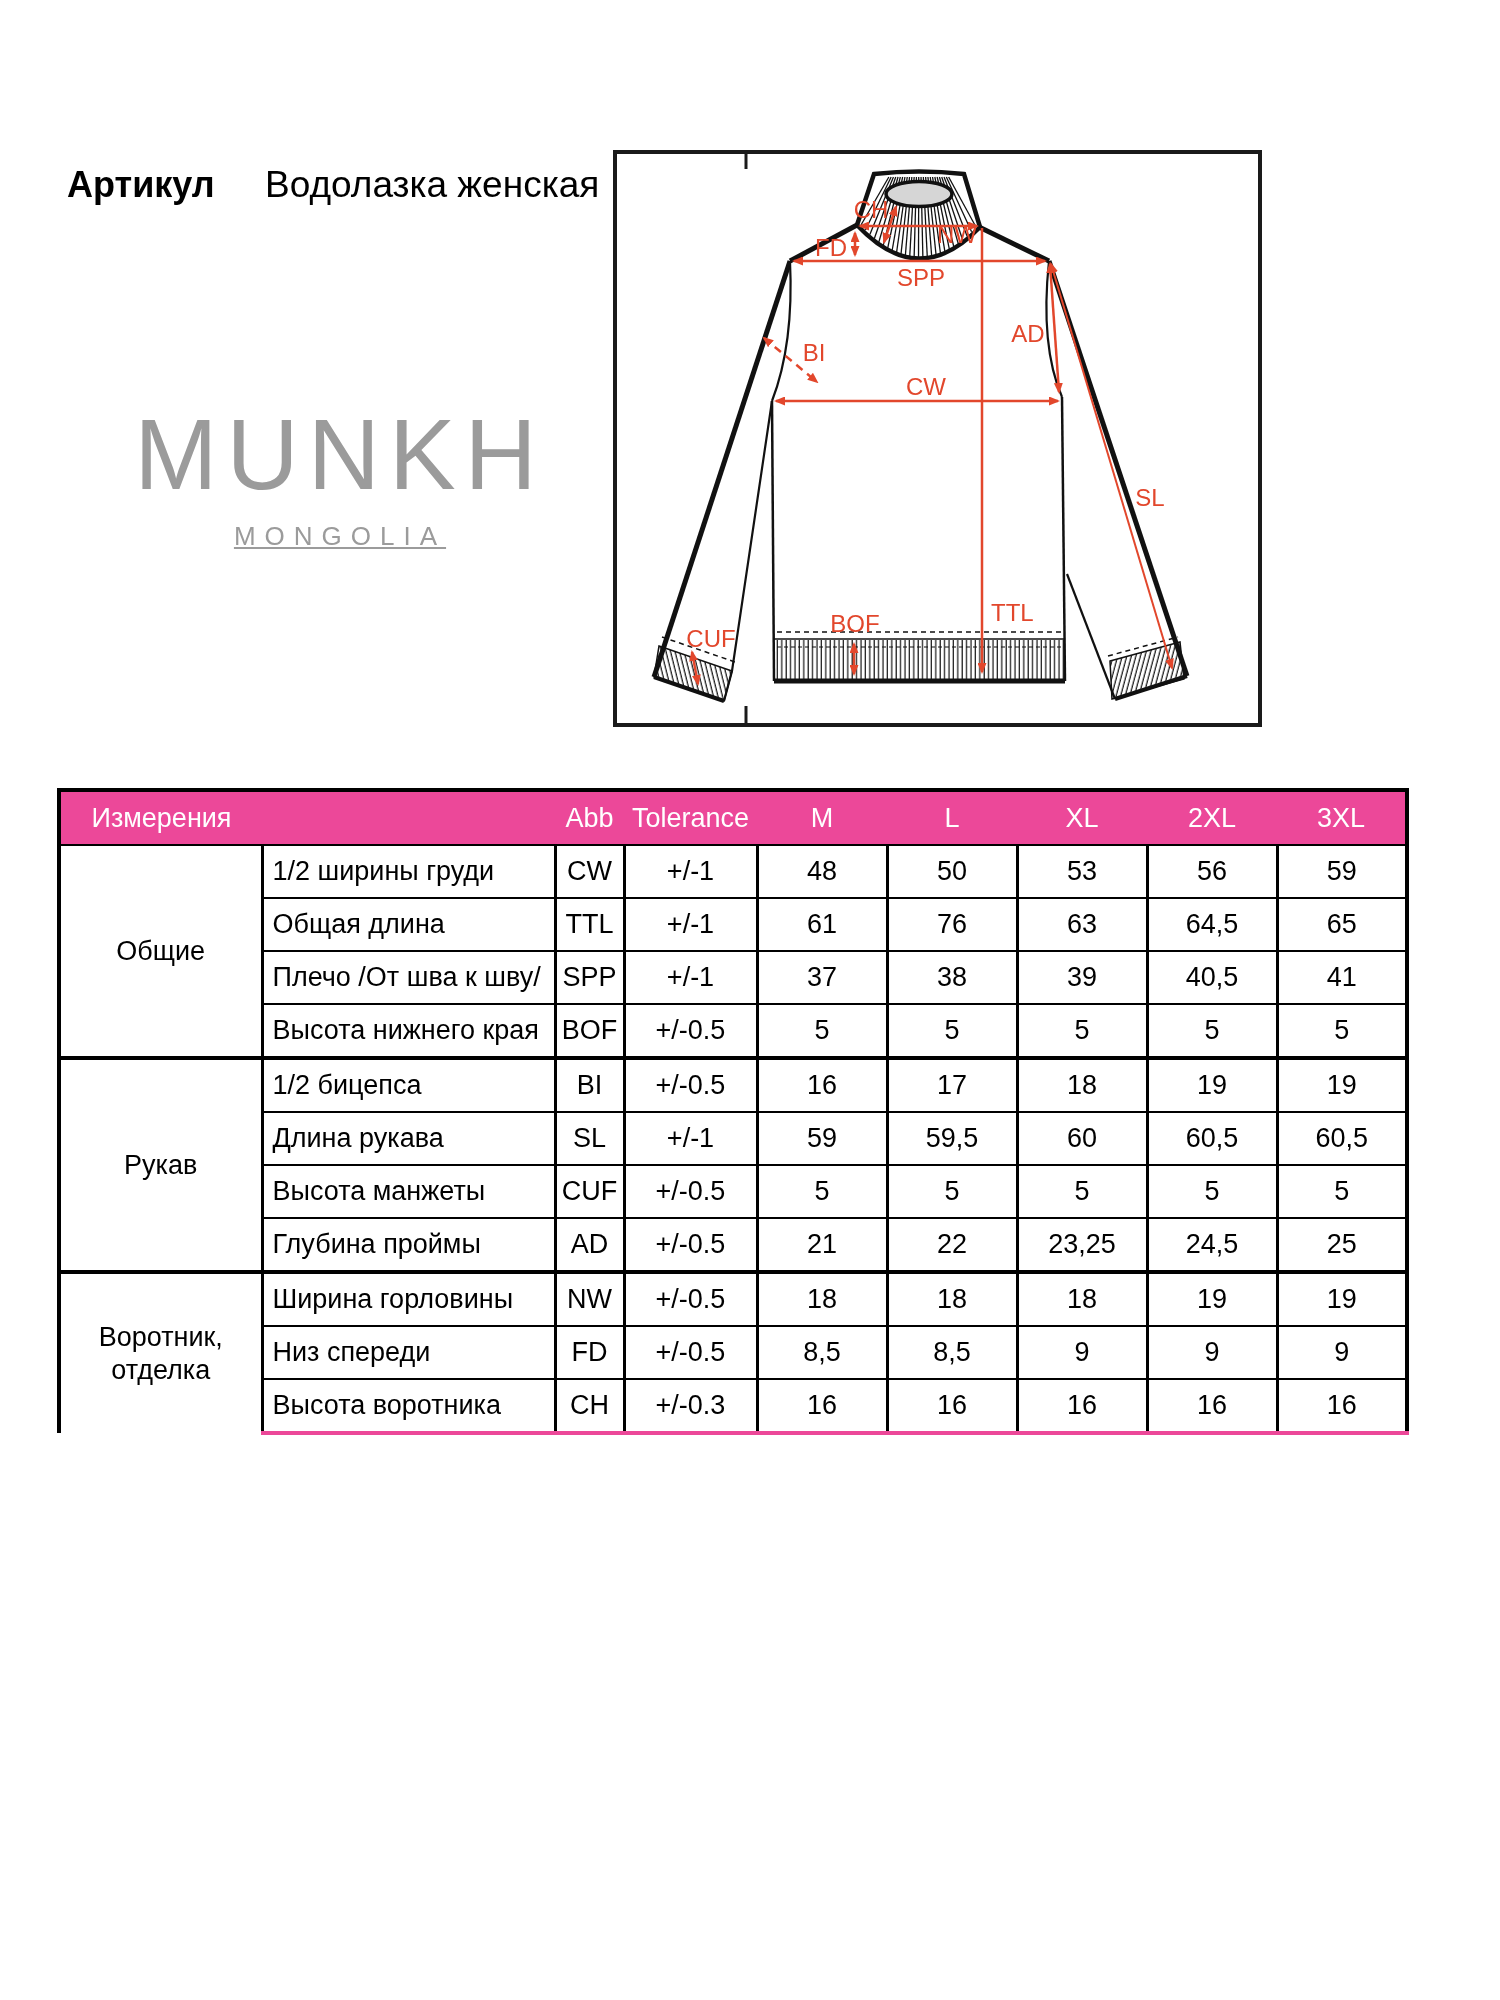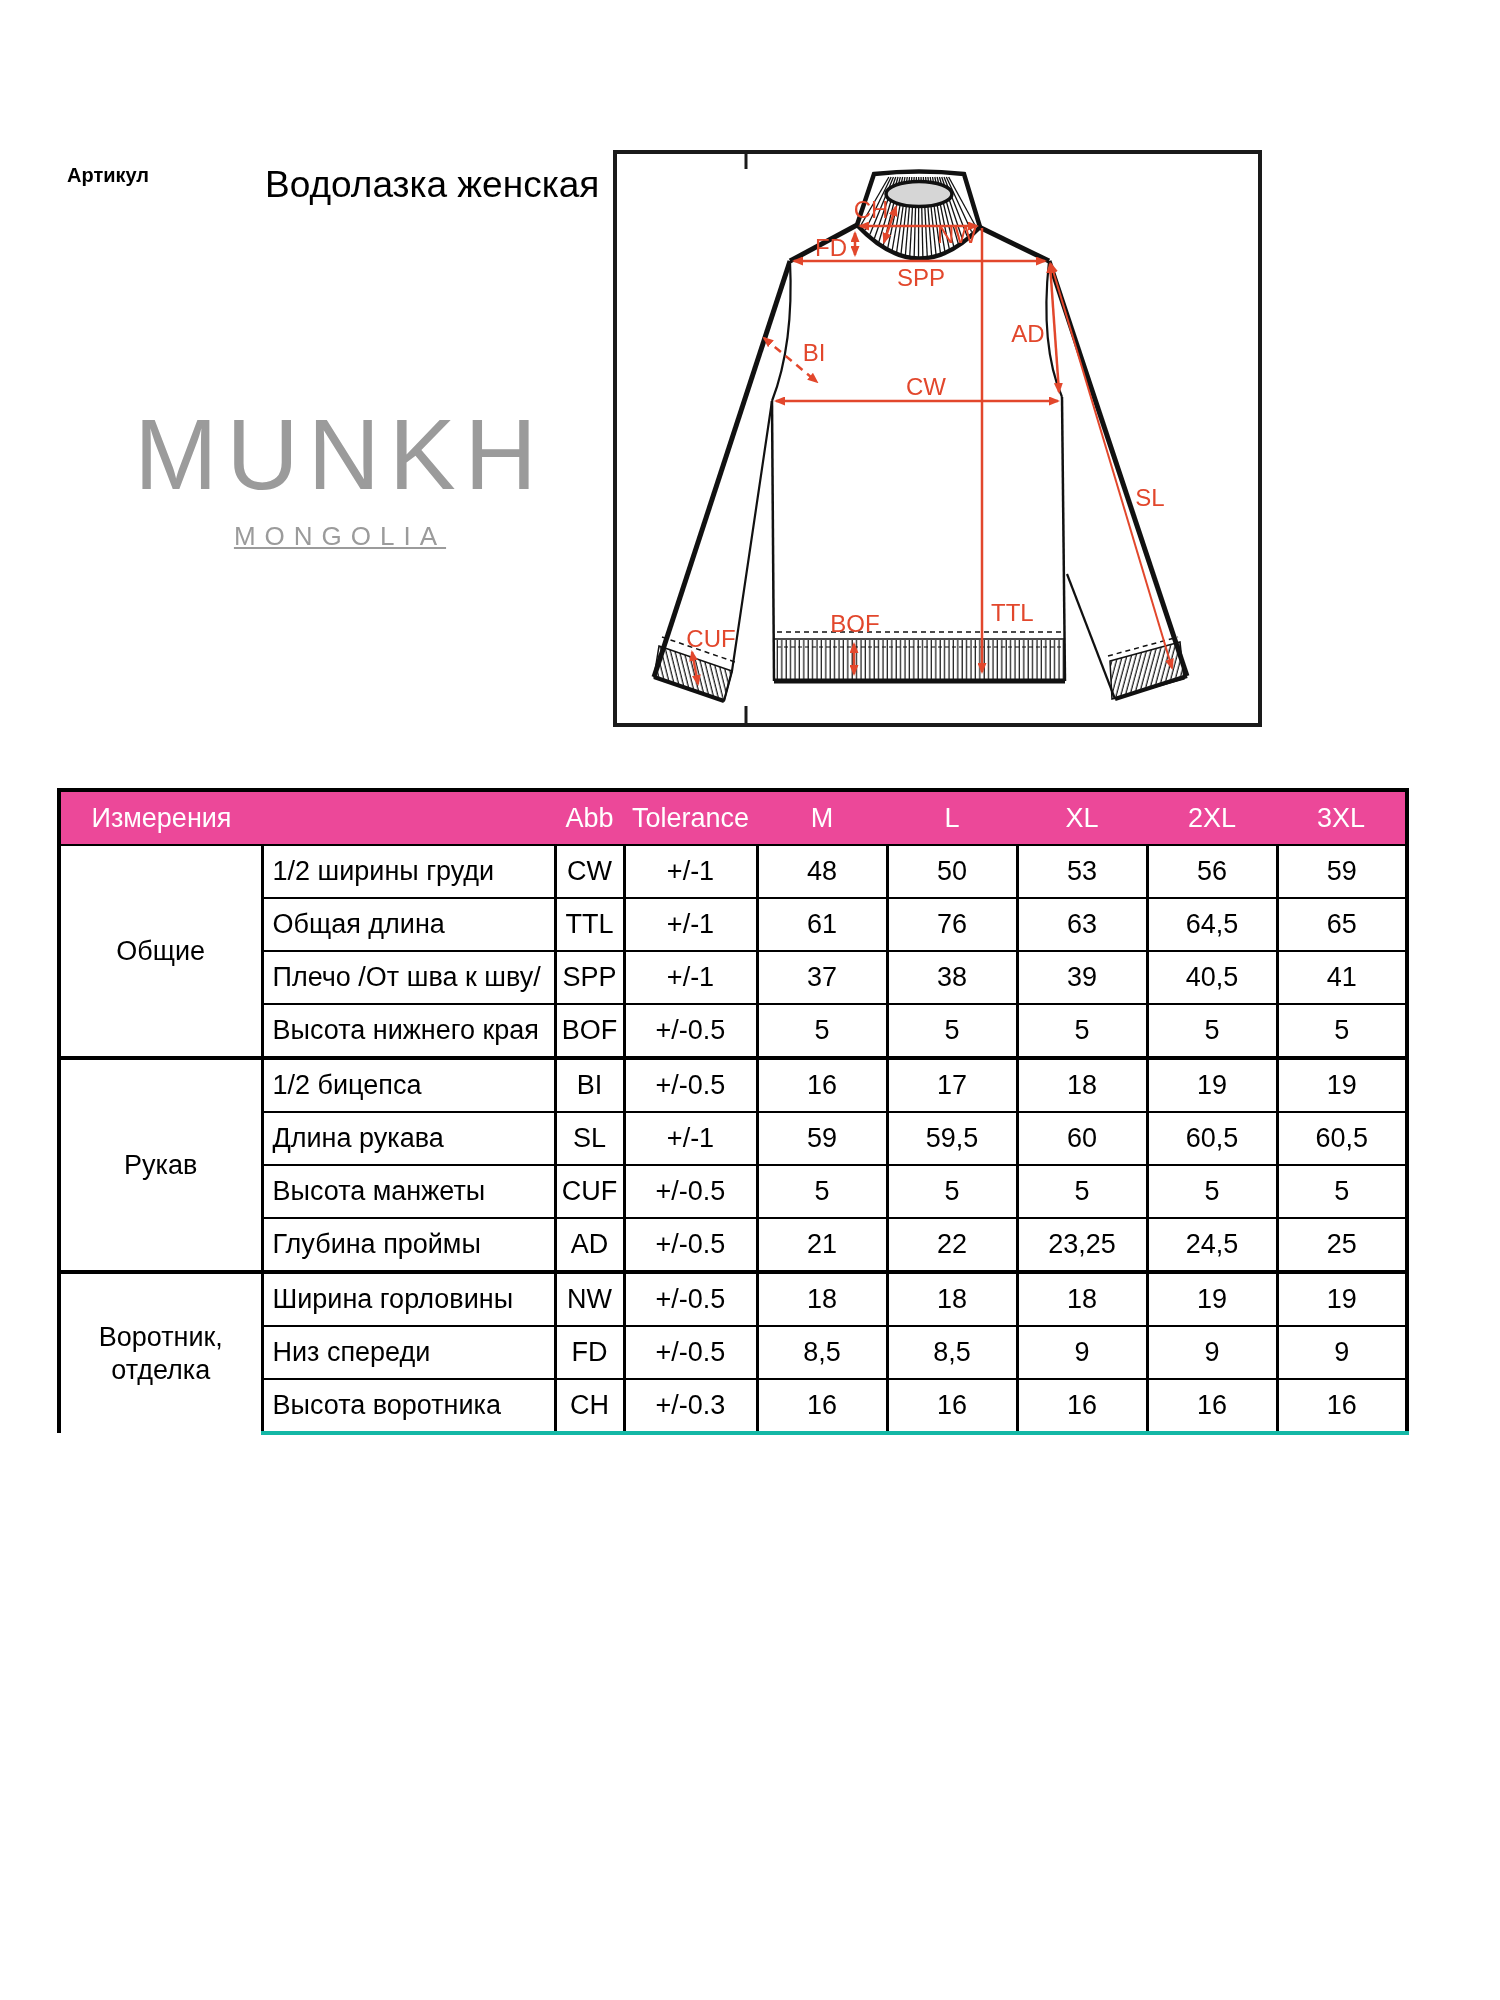--- a/index.html
+++ b/index.html
@@ -4,21 +4,21 @@
 <style>
   :root{ --accent:#e2472c; --logo-gray:#9b9b9b; --ink:#111; }
   html,body{margin:0;padding:0;}
   body{
     width:1500px;height:2000px;position:relative;background:#ffffff;
     font-family:"Liberation Sans","DejaVu Sans",sans-serif;color:#000;
     overflow:hidden;
   }
   .abs{position:absolute;}
   
-  .art-label{left:67px;top:164px;font-size:20px;font-weight:bold;}
+  .art-label{left:67px;top:164px;font-size:36px;font-weight:bold;}
   .art-value{left:265px;top:164px;font-size:37px;}
   
   .logo{left:128px;top:404px;width:424px;text-align:center;color:var(--logo-gray);}
   .logo-main{font-size:100px;letter-spacing:9px;line-height:1;white-space:nowrap;}
   .logo-sub{font-size:26px;letter-spacing:9px;margin-top:17px;white-space:nowrap;text-decoration:underline;}
   
   .diagram-box{left:613px;top:150px;width:641px;height:569px;border:4px solid #1a1a1a;background:#fff;}
   .diagram-box svg{display:block;}
   svg text{font-family:"Liberation Sans","DejaVu Sans",sans-serif;font-size:24px;fill:var(--accent);}
   
@@ -27,21 +27,21 @@
     border-top:4px solid #000;border-left:4px solid #000;border-right:4px solid #000;}
   table.size-table th, table.size-table td{
     font-size:27px;font-weight:normal;text-align:center;vertical-align:middle;
     padding:0;overflow:hidden;white-space:nowrap;}
   table.size-table thead th{background:#ec4899;color:#fff;height:52px;}
   table.size-table td{height:51px;border-top:2px solid #000;border-right:3px solid #000;}
   table.size-table td.size-col:last-child{border-right:none;}
   table.size-table tr.group-start td{border-top:4px solid #000;}
   table.size-table td.name-col{text-align:left;padding-left:9px;white-space:normal;margin-left:48px;}
   table.size-table td.group-col{white-space:normal;line-height:1.2;}
-  table.size-table tr.last-row td{border-bottom:4px solid #14b8a6;}
+  table.size-table tr.last-row td{border-bottom:4px solid #ec4899;}
   table.size-table td.group-col.last-group{border-bottom:none;}
   .notch{left:57px;top:1405px;width:4px;height:9px;background:#000;}
 </style>
 </head>
 <body>
 
 <div class="abs art-label">Артикул</div>
 <div class="abs art-value">Водолазка женская</div>
 
 <div class="abs logo">

